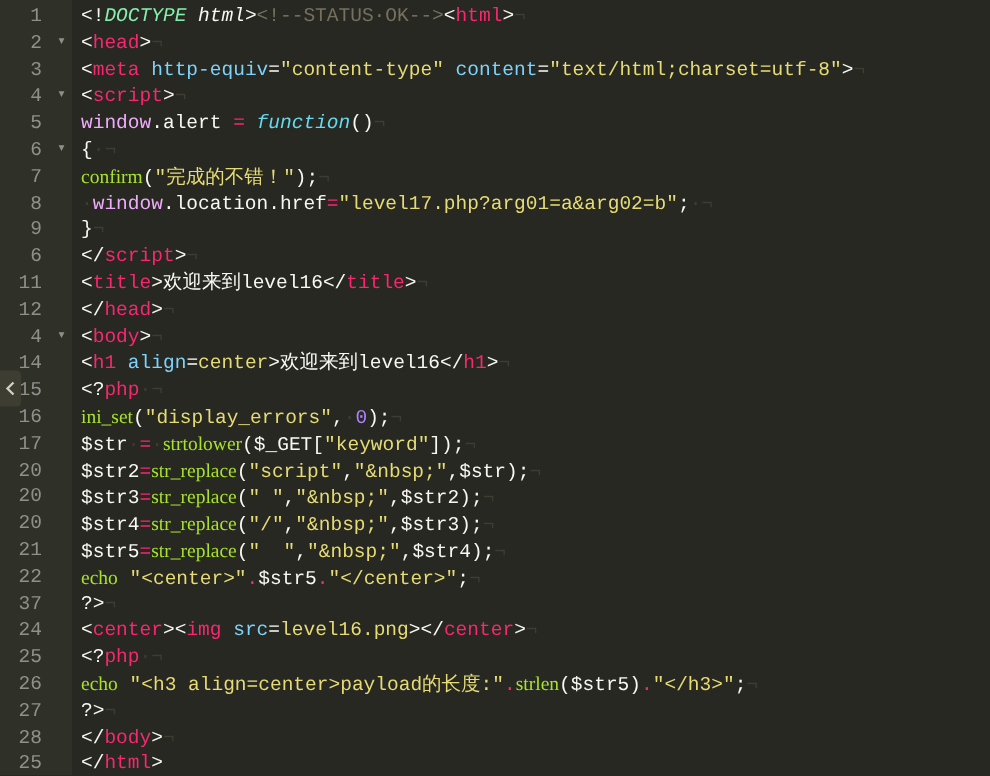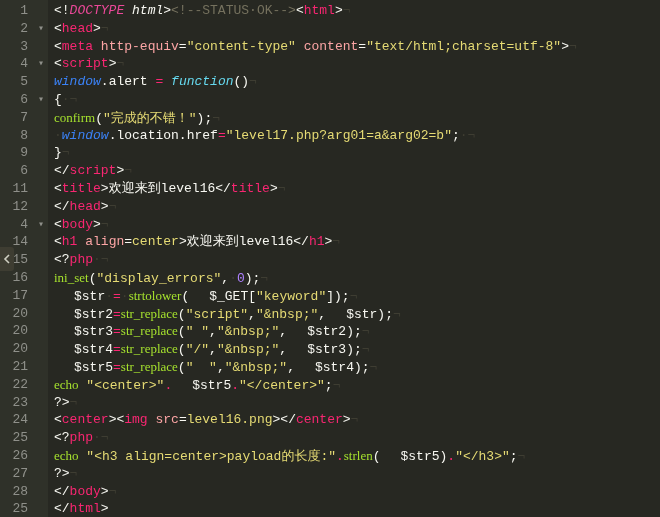--- a/index.html
+++ b/index.html
@@ -58,32 +58,32 @@
   color: #8f908a;
   font-size: 10px;
   cursor: pointer;
 }
 .code {
   padding: 2px 0 0 6px;
   flex: 1;
   white-space: pre;
 }
 .code .row { height: 17.8px; }
-.c-doc   { color: #ec4899; font-style: italic; }
+.c-doc   { color: #86efac; font-style: italic; }
 .c-cmt   { color: #75715e; }
 .c-tag   { color: #f92672; }
-.c-attr  { color: #fca5a5; }
+.c-attr  { color: #7dd3fc; }
 .c-str   { color: #e6db74; }
 .c-op    { color: #f92672; }
 .c-kw    { color: #66d9ef; font-style: italic; }
 .c-fn    { color: #a6e22e; font-family: Liberation Serif, serif; }
-.c-ent   { color: #3b82f6; font-style: italic; }
+.c-ent   { color: #f0abfc; }
 .c-num   { color: #ae81ff; }
 .c-plain { color: #f8f8f2; }
-.c-var   { color: #f8f8f2; margin-left: 20px; }
+.c-var   { color: #f8f8f2; }
 .c-white { color: #3e3d32; }
 .c-ang   { color: #f8f8f2; }
 .c-phpd  { color: #f8f8f2; }
 </style>
 </head>
 <body>
 
 <div class="editor">
 
   <div class="fold-handle">
@@ -108,21 +108,21 @@
       <div class="ln">4</div>
       <div class="ln">14</div>
       <div class="ln">15</div>
       <div class="ln">16</div>
       <div class="ln">17</div>
       <div class="ln">20</div>
       <div class="ln">20</div>
       <div class="ln">20</div>
       <div class="ln">21</div>
       <div class="ln">22</div>
-      <div class="ln">23</div>
+      <div class="ln">37</div>
       <div class="ln">24</div>
       <div class="ln">25</div>
       <div class="ln">26</div>
       <div class="ln">27</div>
       <div class="ln">28</div>
       <div class="ln">25</div>
     </div>
   <div class="fold-col" id="foldcol">
       <div class="fm"></div>
       <div class="fm">▾</div>

